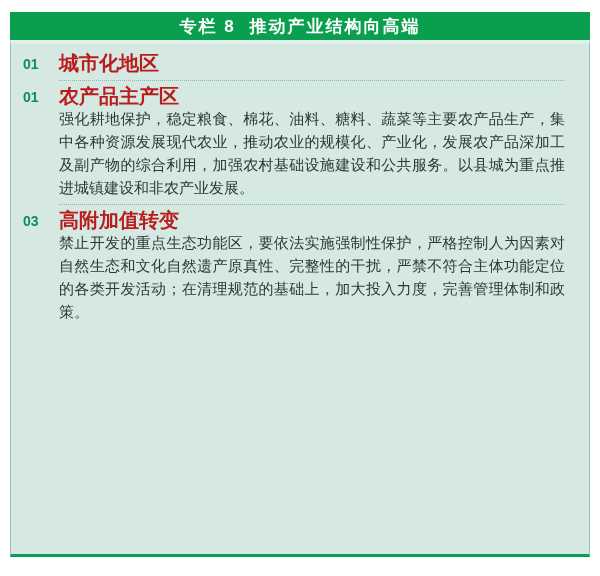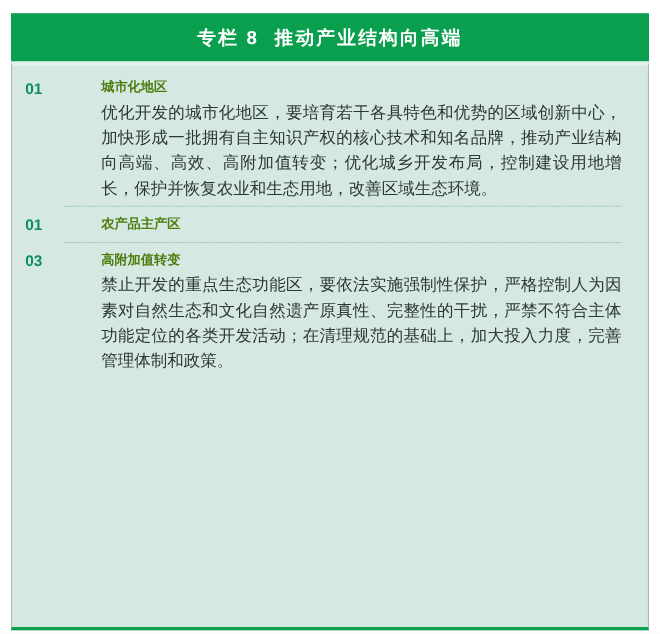--- a/index.html
+++ b/index.html
@@ -11,21 +11,21 @@
   .page {
     position: relative;
     width: 600px;
     height: 576px;
     box-sizing: border-box;
     padding: 12px 10px 13px 10px;
     background: #ffffff;
     overflow: hidden;
   }
   .header-bar {
-    height: 44px;
+    height: 28px;
     background: #0a9f4e;
     display: flex;
     align-items: center;
     justify-content: center;
     color: #ffffff;
     font-family: "Liberation Sans", "DejaVu Sans", sans-serif;
     font-weight: bold;
     font-size: 17px;
     letter-spacing: 2px;
   }
@@ -34,36 +34,36 @@
     box-sizing: border-box;
     height: 517px;
     background: #d6e8e2;
     border-left: 1px solid #9ec0b5;
     border-right: 1px solid #9ec0b5;
     border-top: 4px solid #e2f0ea;
     border-bottom: 3px solid #0a9f4e;
     padding: 8px 24px 6px 12px;
     overflow: hidden;
   }
-  .section { display: flex; gap: 33px; }
+  .section { display: flex; }
   .num-col {
     flex: 0 0 36px;
     color: #0e8c68;
     font-family: "Liberation Sans", "DejaVu Sans", sans-serif;
     font-weight: bold;
     font-size: 14px;
     line-height: 23px;
     padding-top: 1px;
   }
   .text-col { flex: 1 1 auto; min-width: 0; }
   .sec-title {
-    color: #4d7c0f;
+    color: #b91c1c;
     font-family: "Liberation Sans", "DejaVu Sans", sans-serif;
     font-weight: bold;
-    font-size: 12px;
+    font-size: 20px;
     line-height: 23px;
   }
   .para {
     margin: 0;
     color: #2c3833;
     font-size: 15px;
     line-height: 23px;
     text-align: justify;
     text-justify: inter-ideograph;
   }
@@ -82,30 +82,30 @@
     <span class="title-prefix">专栏 8</span>
     <span>推动产业结构向高端</span>
   </div>
 
   <div class="panel">
 
     <div class="section">
       <div class="num-col">01</div>
       <div class="text-col">
         <div class="sec-title">城市化地区</div>
-        <p class="para">优化开发的城市化地区，要培育若干各具特色和优势的区域创新中心，加快形成一批拥有自主知识产权的核心技术和知名品牌，推动产业结构向高端、高效、高附加值转变；优化城乡开发布局，控制建设用地增长，保护并恢复农业和生态用地，改善区域生态环境。</p>
       </div>
     </div>
 
     <hr class="divider">
 
     <div class="section">
       <div class="num-col">01</div>
       <div class="text-col">
         <div class="sec-title">农产品主产区</div>
+        <p class="para">强化耕地保护，稳定粮食、棉花、油料、糖料、蔬菜等主要农产品生产，集中各种资源发展现代农业，推动农业的规模化、产业化，发展农产品深加工及副产物的综合利用，加强农村基础设施建设和公共服务。以县城为重点推进城镇建设和非农产业发展。</p>
       </div>
     </div>
 
     <hr class="divider">
 
     <div class="section">
       <div class="num-col">03</div>
       <div class="text-col">
         <div class="sec-title">高附加值转变</div>
         <p class="para">禁止开发的重点生态功能区，要依法实施强制性保护，严格控制人为因素对自然生态和文化自然遗产原真性、完整性的干扰，严禁不符合主体功能定位的各类开发活动；在清理规范的基础上，加大投入力度，完善管理体制和政策。</p>

